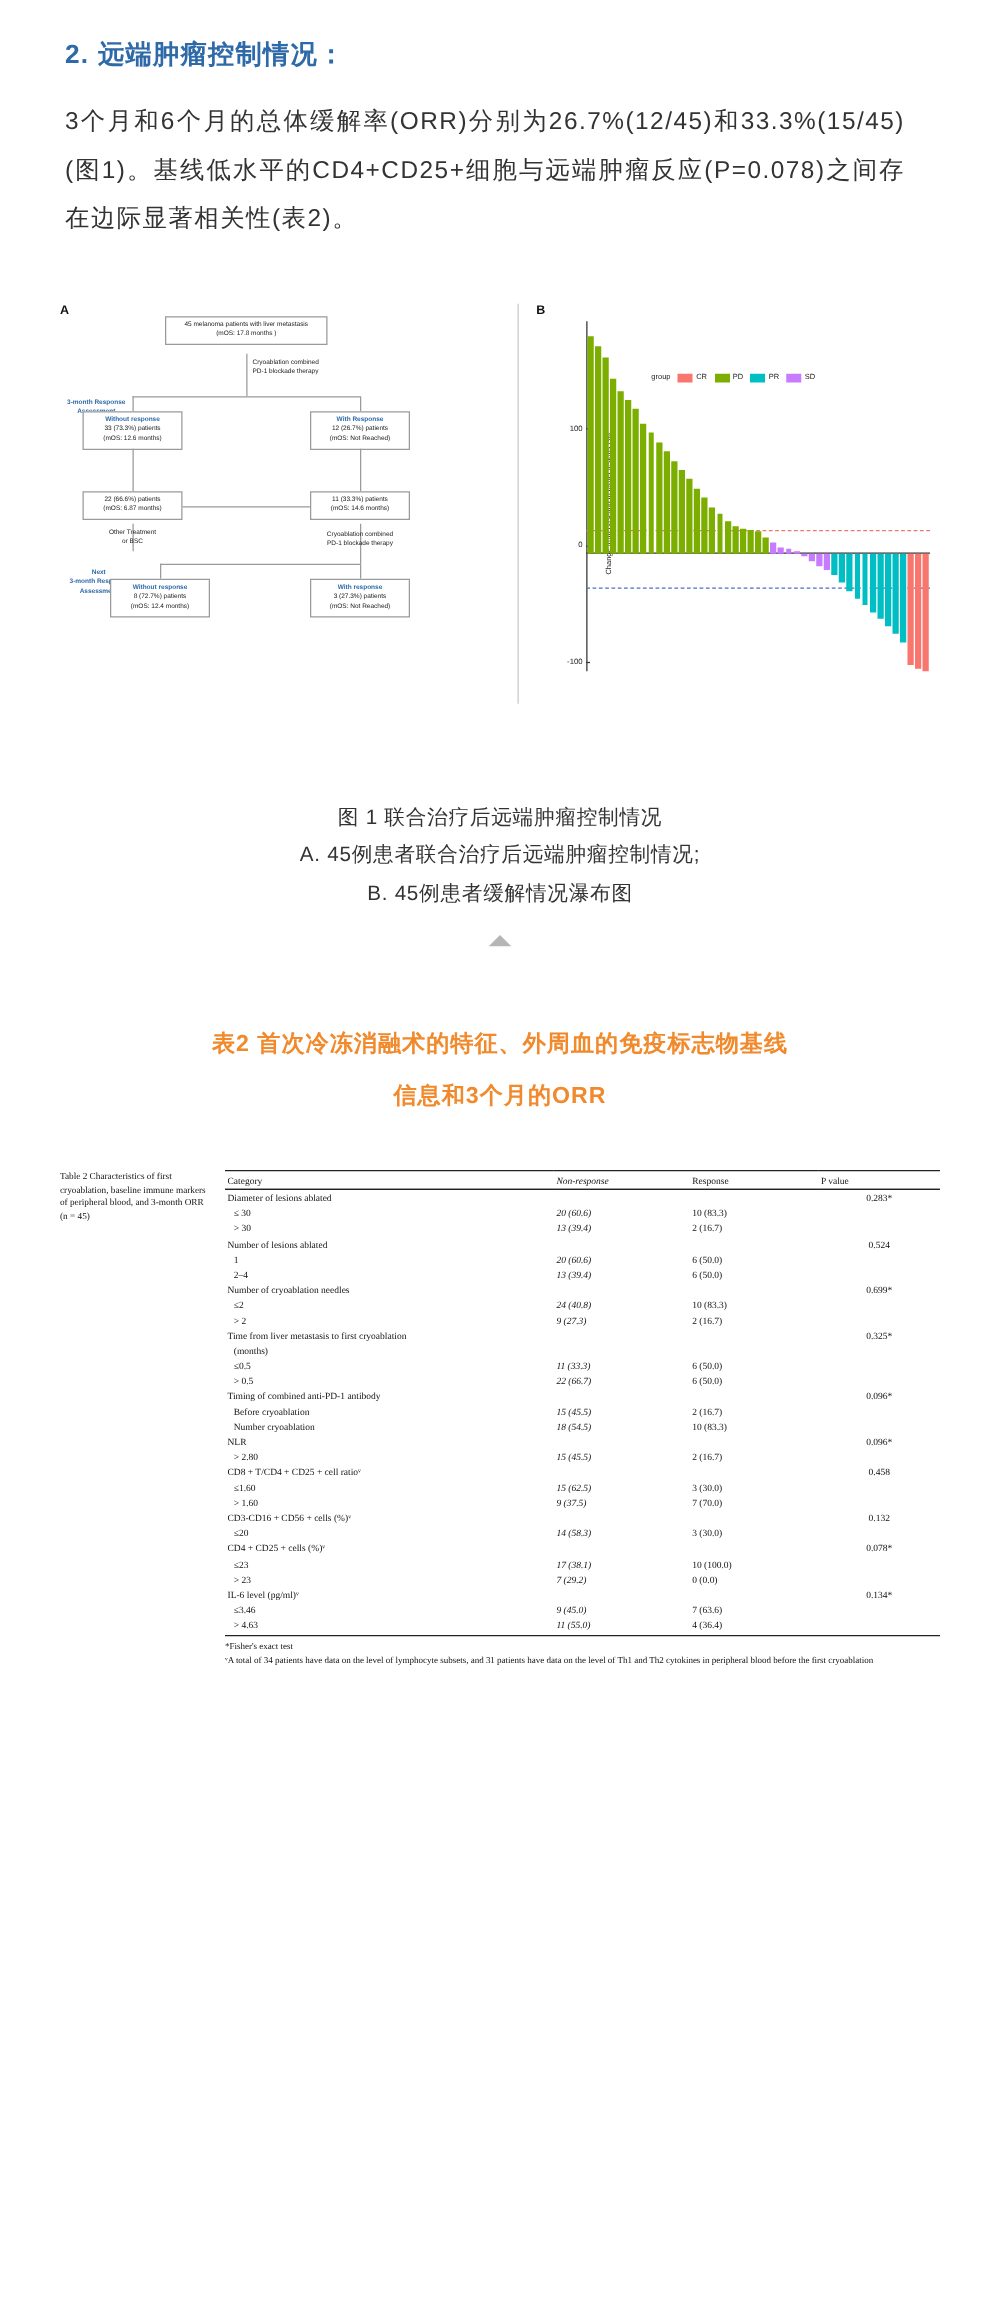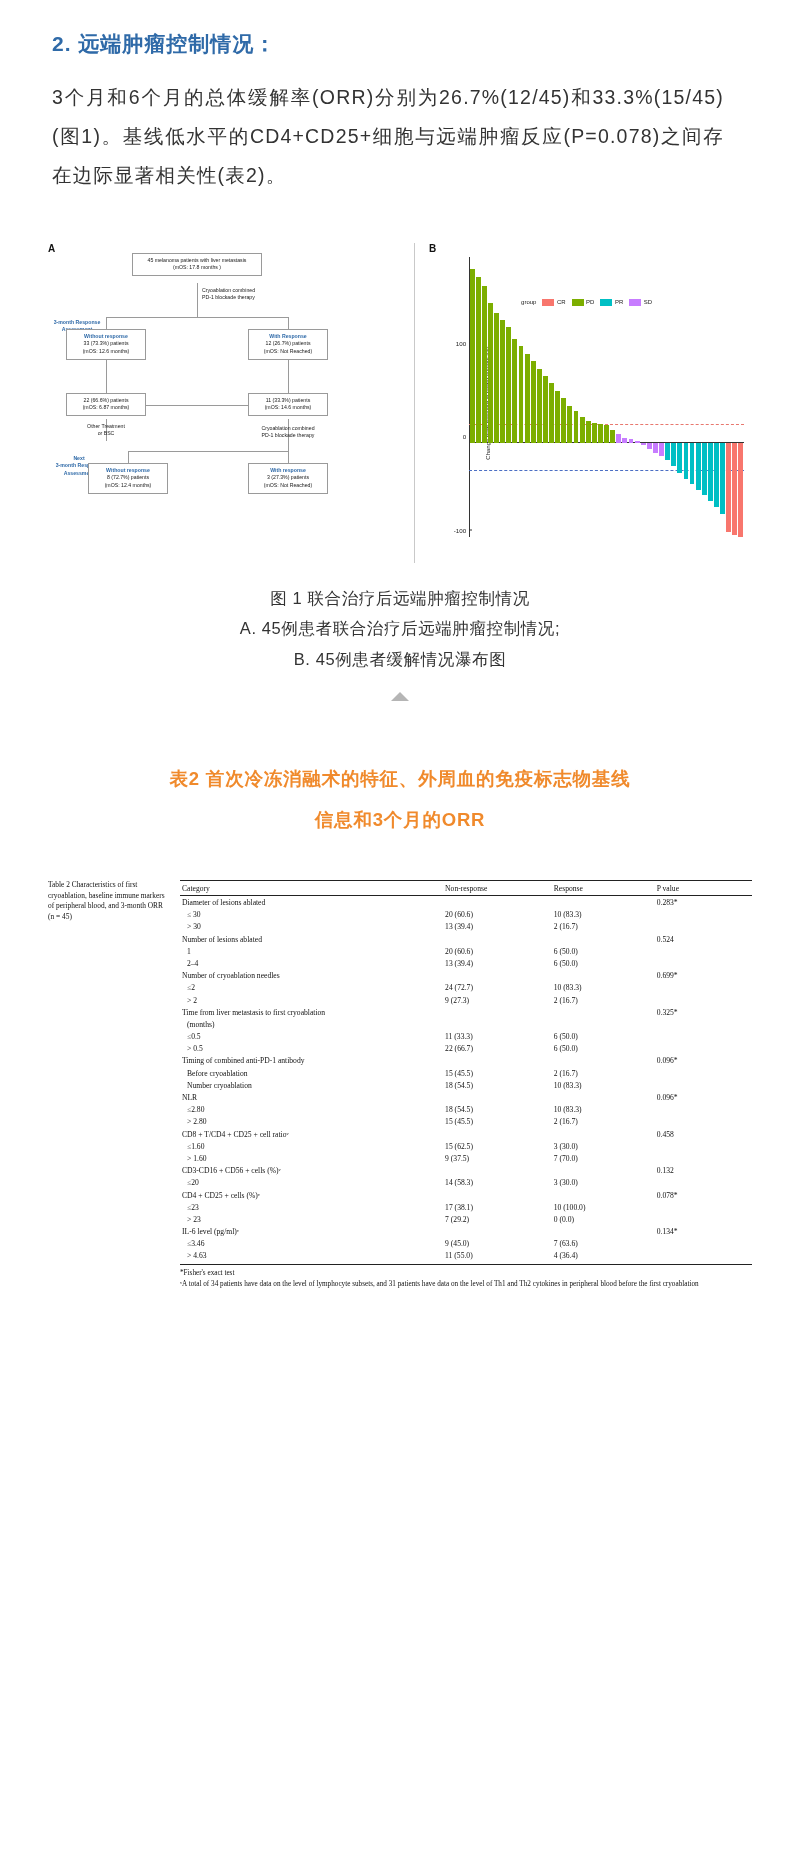--- a/index.html
+++ b/index.html
@@ -157,21 +157,21 @@
     top: 50%;
     width: 2.5px;
     height: 1px;
     background: #333;
   }
   .dashline { position: absolute; left: 0; right: 0; border-top: 1px dashed; height: 0; }
   .bar { position: absolute; bottom: 0; }
 
   
   .fig-caption {
-    margin-top: 20px;
+    margin-top: 76px;
     text-align: center;
     font-size: 16.5px;
     line-height: 1.85;
     color: #333;
     letter-spacing: 0.6px;
   }
   .tri-up {
     margin: 18px auto 0 auto;
     width: 0; height: 0;
     border-left: 9px solid transparent;
@@ -216,23 +216,23 @@
     padding: 2.5px 2px 2.5px 2px;
     border-top: 0.8px solid #222;
     border-bottom: 0.8px solid #222;
   }
   table.jt tbody td {
     padding: 1.6px 2px;
     vertical-align: top;
   }
   .jt-bottomline { border-top: 0.8px solid #222; margin-top: 2px; }
   .col-cat { width: 46%; }
-  .col-nr  { width: 19%; text-align: left; }
+  .col-nr  { width: 19%; text-align: left; font-style: italic; }
   .col-r   { width: 18%; text-align: left; }
-  .col-p   { width: 17%; text-align: left; }
+  .col-p   { width: 17%; text-align: center; }
   th.col-nr, th.col-r, th.col-p { text-align: left; }
   .ind1 { padding-left: 7px !important; }
   .jt-foot {
     font-size: 7.2px;
     line-height: 1.5;
     padding-top: 3px;
   }
 </style>
 </head>
 <body>
@@ -452,21 +452,21 @@
             <td class="col-p"></td>
           </tr>
           <tr>
             <td class="col-cat">Number of cryoablation needles</td>
             <td class="col-nr"></td>
             <td class="col-r"></td>
             <td class="col-p">0.699*</td>
           </tr>
           <tr>
             <td class="col-cat ind1">≤2</td>
-            <td class="col-nr">24 (72.7)</td>
+            <td class="col-nr">24 (40.8)</td>
             <td class="col-r">10 (83.3)</td>
             <td class="col-p"></td>
           </tr>
           <tr>
             <td class="col-cat ind1">&gt; 2</td>
             <td class="col-nr">9 (27.3)</td>
             <td class="col-r">2 (16.7)</td>
             <td class="col-p"></td>
           </tr>
           <tr>
@@ -509,26 +509,20 @@
             <td class="col-cat ind1">Number cryoablation</td>
             <td class="col-nr">18 (54.5)</td>
             <td class="col-r">10 (83.3)</td>
             <td class="col-p"></td>
           </tr>
           <tr>
             <td class="col-cat">NLR</td>
             <td class="col-nr"></td>
             <td class="col-r"></td>
             <td class="col-p">0.096*</td>
-          </tr>
-          <tr>
-            <td class="col-cat ind1">≤2.80</td>
-            <td class="col-nr">18 (54.5)</td>
-            <td class="col-r">10 (83.3)</td>
-            <td class="col-p"></td>
           </tr>
           <tr>
             <td class="col-cat ind1">&gt; 2.80</td>
             <td class="col-nr">15 (45.5)</td>
             <td class="col-r">2 (16.7)</td>
             <td class="col-p"></td>
           </tr>
           <tr>
             <td class="col-cat">CD8 + T/CD4 + CD25 + cell ratioᵛ</td>
             <td class="col-nr"></td>

